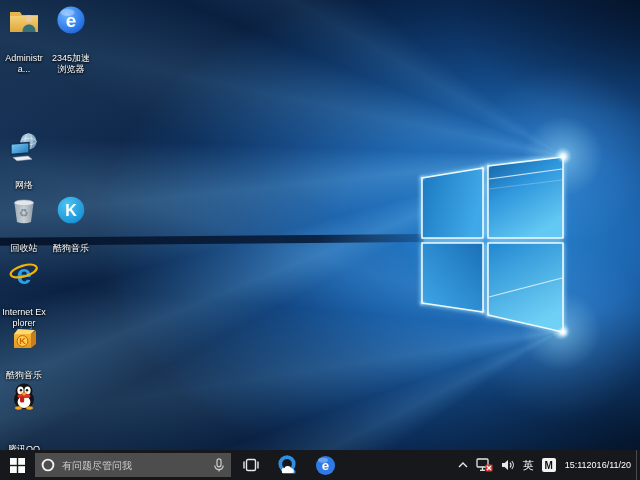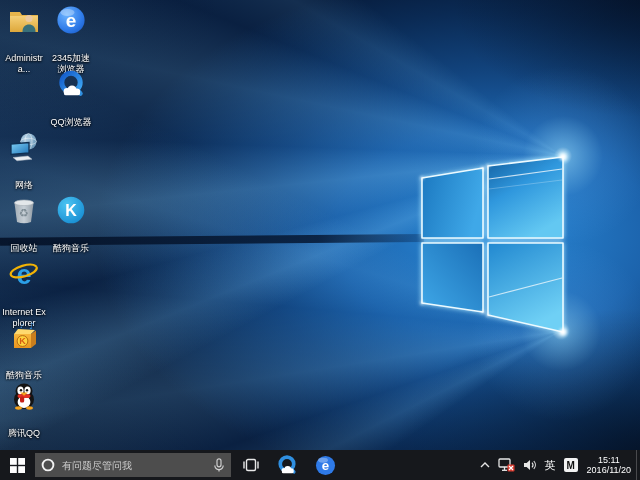--- a/index.html
+++ b/index.html
@@ -29,41 +29,41 @@
   #winlogo-svg { position:absolute; left:410px; top:145px; overflow:visible;
     filter:drop-shadow(0 0 2.5px rgba(170,230,255,0.95)); }
 
   
   .dicon { position:absolute; width:46px; display:flex; flex-direction:column; align-items:center; cursor:default; }
   .dicon .art { width:32px; height:30px; display:flex; align-items:center; justify-content:center; position:relative; }
   .dicon .lbl { margin-top:18px; font-size:9px; line-height:11px; color:#fff; text-align:center;
     text-shadow:0 1px 2px rgba(0,0,0,0.95), 0 0 3px rgba(0,0,0,0.8); width:46px; word-break:break-all; }
   .c1 { left:1px; } .c2 { left:48px; }
   .r1 { top:5px; } .r2 { top:69px; } .r3 { top:132px; } .r4 { top:195px; }
-  .r5 { top:259px; } .r6 { top:322px; } .r7 { top:380px; }
+  .r5 { top:259px; } .r6 { top:322px; } .r7 { top:380px;gap:16px; }
 
   
   #taskbar { position:absolute; left:0; bottom:0; width:640px; height:30px; background:#16181c;
     display:flex; align-items:center; }
   .tb-btn { height:30px; display:flex; align-items:center; justify-content:center; }
   #start-button { width:34px; }
   #search-box { width:196px; height:24px; background:#4d4d4d; display:flex; align-items:center; padding:8px 6px; margin-left:1px; }
   #search-box input { flex:1; background:transparent; border:none; outline:none; color:#cfcfcf;
     font-size:10px; font-family:"Liberation Sans","DejaVu Sans",sans-serif; margin-left:7px; min-width:0; }
   #search-box input::placeholder { color:#cfcfcf; opacity:1; }
   #taskview-button { width:34px; margin-left:3px; }
   .tb-app { width:38px; }
   #tb-spacer { flex:1; }
   #tray { display:flex; align-items:center; height:30px; }
   .tray-item { display:flex; align-items:center; justify-content:center; height:30px; padding:0 4px; }
   #tray-lang { color:#fff; font-size:11px; }
   #tray-ime { }
   #tray-ime .mbox { width:14px; height:14px; background:#f2f2f2; border-radius:2px; color:#101010;
     font-size:10px; font-weight:bold; display:flex; align-items:center; justify-content:center; }
-  #tray-clock { display:flex; flex-direction:column; align-items:center; justify-content:center;
+  #tray-clock { display:flex; align-items:center; justify-content:center;
     color:#fff; font-size:9px; line-height:10px; padding:0 5px; }
   #show-desktop { width:4px; height:30px; border-left:1px solid rgba(255,255,255,0.22); }
 </style>
 </head>
 <body>
 
 <div id="screen">
 
   <div id="wallpaper">
     <div id="horizon-band"></div>
@@ -240,41 +240,20 @@
             </radialGradient>
           </defs>
         <circle cx="15" cy="15" r="13.6" fill="url(#b45)"></circle>
         <ellipse cx="11.5" cy="7.5" rx="7" ry="3.4" fill="rgba(255,255,255,0.3)"></ellipse>
         <text x="15" y="22" text-anchor="middle" font-size="19" font-weight="bold" fill="#ffffff" font-family="'Liberation Sans','DejaVu Sans',sans-serif">e</text>
       </svg>
     </div>
     <div class="lbl">2345加速浏览器</div>
   </div>
 
-  <div class="dicon c2 r2">
-    <div class="art">
-      <svg width="30" height="30" viewBox="0 0 30 30">
-        <defs>
-            <linearGradient id="qg" x1="0" y1="0" x2="1" y2="1">
-          <stop offset="0" stop-color="#1259c8"></stop>
-              <stop offset="1" stop-color="#3fa9f5"></stop>
-            </linearGradient>
-          </defs>
-        <circle cx="15" cy="13.5" r="9.2" fill="none" stroke="url(#qg)" stroke-width="5"></circle>
-        <line x1="20.5" y1="20" x2="24.5" y2="24.5" stroke="#2f8fe0" stroke-width="4.5" stroke-linecap="round"></line>
-        <g fill="#ffffff">
-          <circle cx="11" cy="22.5" r="3.4"></circle>
-          <circle cx="16" cy="21" r="4.6"></circle>
-          <circle cx="21" cy="22.8" r="3.2"></circle>
-          <rect x="8" y="22.5" width="16" height="3.8" rx="1.9"></rect>
-        </g>
-      </svg>
-    </div>
-    <div class="lbl">QQ浏览器</div>
-  </div>
 
 
   <div class="dicon c2 r4">
     <div class="art">
       <svg width="30" height="30" viewBox="0 0 30 30">
         <defs>
             <radialGradient id="kg" cx="0.35" cy="0.3" r="0.95">
           <stop offset="0" stop-color="#4cc4f2"></stop>
               <stop offset="1" stop-color="#0c82cc"></stop>
             </radialGradient>

